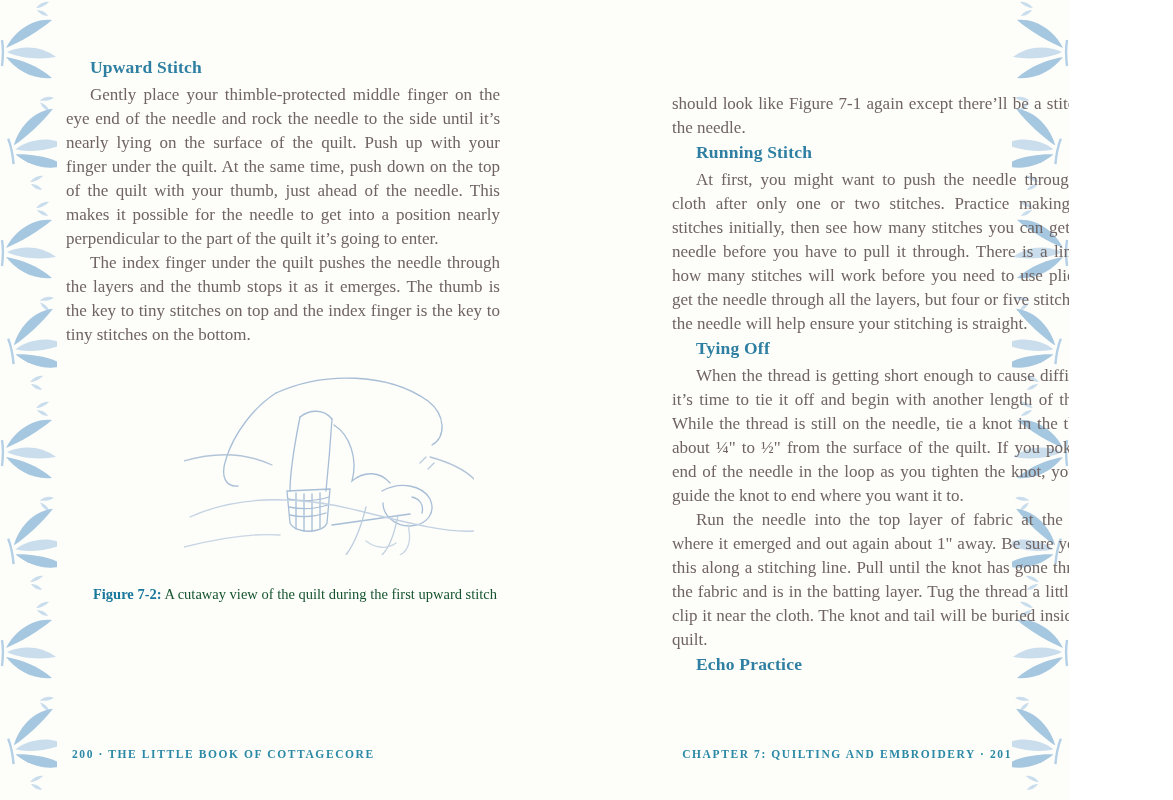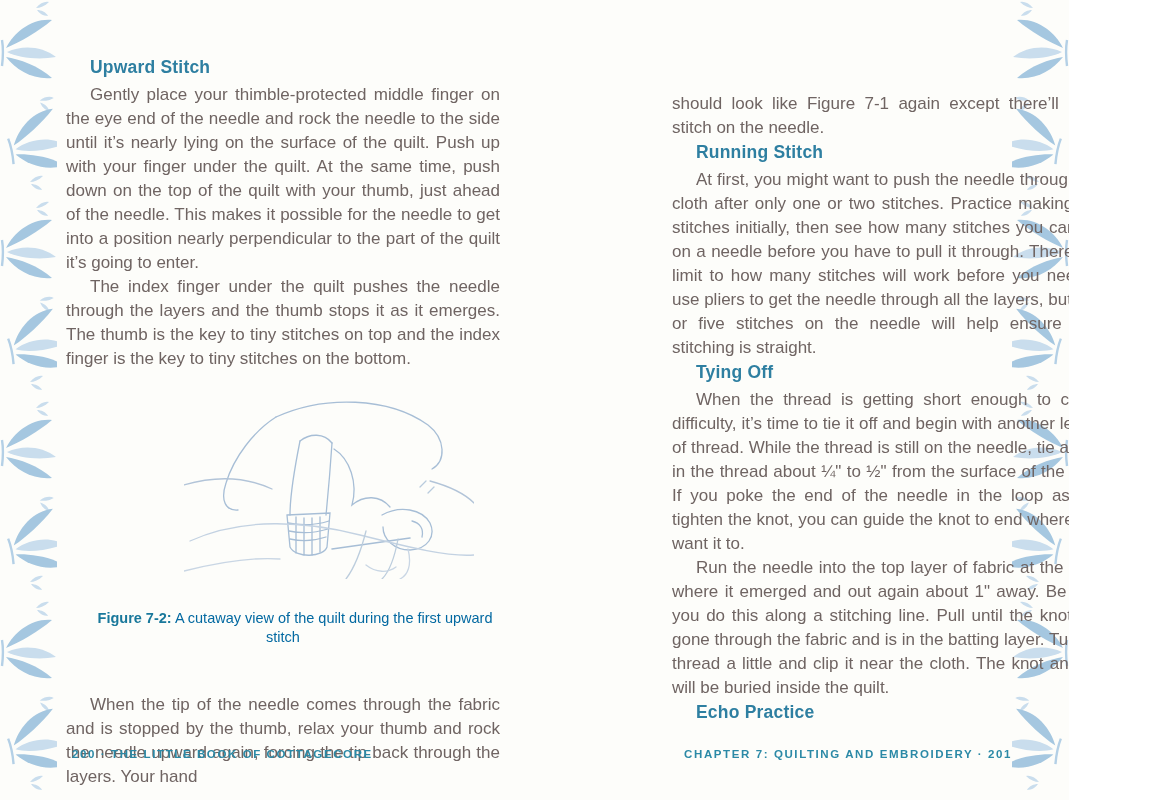--- a/index.html
+++ b/index.html
@@ -2,21 +2,21 @@
 <html><head>
 <meta charset="utf-8">
 <style>
   * { margin:0; padding:0; box-sizing:border-box; }
   html,body { background:#ffffff; }
   .spread {
     position:relative;
     width:1069px; height:800px;
     background:#fdfdfa;
     overflow:hidden;
-    font-family:Liberation Sans, sans-serif;
+    font-family:Liberation Serif, serif;
   }
   .edge-border {
     position:absolute; top:0; bottom:0; width:57px;
     pointer-events:none;
   }
   .edge-border.left  { left:0; }
   .edge-border.right { right:0; }
   .page-col {
     position:absolute; top:55px; width:434px;
   }
@@ -38,21 +38,21 @@
   p.body-para.no-indent { text-indent:0;margin-top:37px; }
   .sp-before-heading { margin-top:24px; }
   .figure-block { margin-top:18px; height:190px; position:relative; }
   .figure-art { position:absolute; left:118px; top:0; }
   .figure-caption {
     margin-top:30px;
     text-align:center;
     font-size:14.5px; line-height:19px;
   }
   .figure-caption .cap-label { font-weight:700; color:#19789b;margin-left:24px; }
-  .figure-caption .cap-text  { color:#0369a1; }
+  .figure-caption .cap-text  { color:#14532d; }
   .after-figure { margin-top:46px; }
   .footer {
     position:absolute; top:748px;
     font-size:11.5px; font-weight:700;
     letter-spacing:1.6px;
     color:#2b89a6;
   }
   .footer.left  { left:72px; }
   .footer.right { right:57px; text-align:right; }
 </style>
@@ -131,21 +131,20 @@
         <path d="M224,160 C228,176 224,186 216,190" stroke="#c9d6e4"></path>
         <path d="M182,176 C192,184 204,184 212,178" stroke="#c9d6e4"></path>
       </svg>
     </div>
 
     <div class="figure-caption">
       <span class="cap-label">Figure 7-2:</span>
       <span class="cap-text">A cutaway view of the quilt during the first upward stitch</span>
     </div>
 
-    <p class="body-para after-figure">When the tip of the needle comes through the fabric and is stopped by the thumb, relax your thumb and rock the needle upward again, forcing the tip back through the layers. Your hand</p>
   </div>
 
   <div class="page-col right">
     <p class="body-para no-indent">should look like Figure 7-1 again except there’ll be a stitch on the needle.</p>
 
     <h2 class="section-heading sp-before-heading">Running Stitch</h2>
     <p class="body-para">At first, you might want to push the needle through the cloth after only one or two stitches. Practice making tiny stitches initially, then see how many stitches you can get on a needle before you have to pull it through. There is a limit to how many stitches will work before you need to use pliers to get the needle through all the layers, but four or five stitches on the needle will help ensure your stitching is straight.</p>
 
     <h2 class="section-heading sp-before-heading">Tying Off</h2>
     <p class="body-para">When the thread is getting short enough to cause difficulty, it’s time to tie it off and begin with another length of thread. While the thread is still on the needle, tie a knot in the thread about ¼" to ½" from the surface of the quilt. If you poke the end of the needle in the loop as you tighten the knot, you can guide the knot to end where you want it to.</p>

